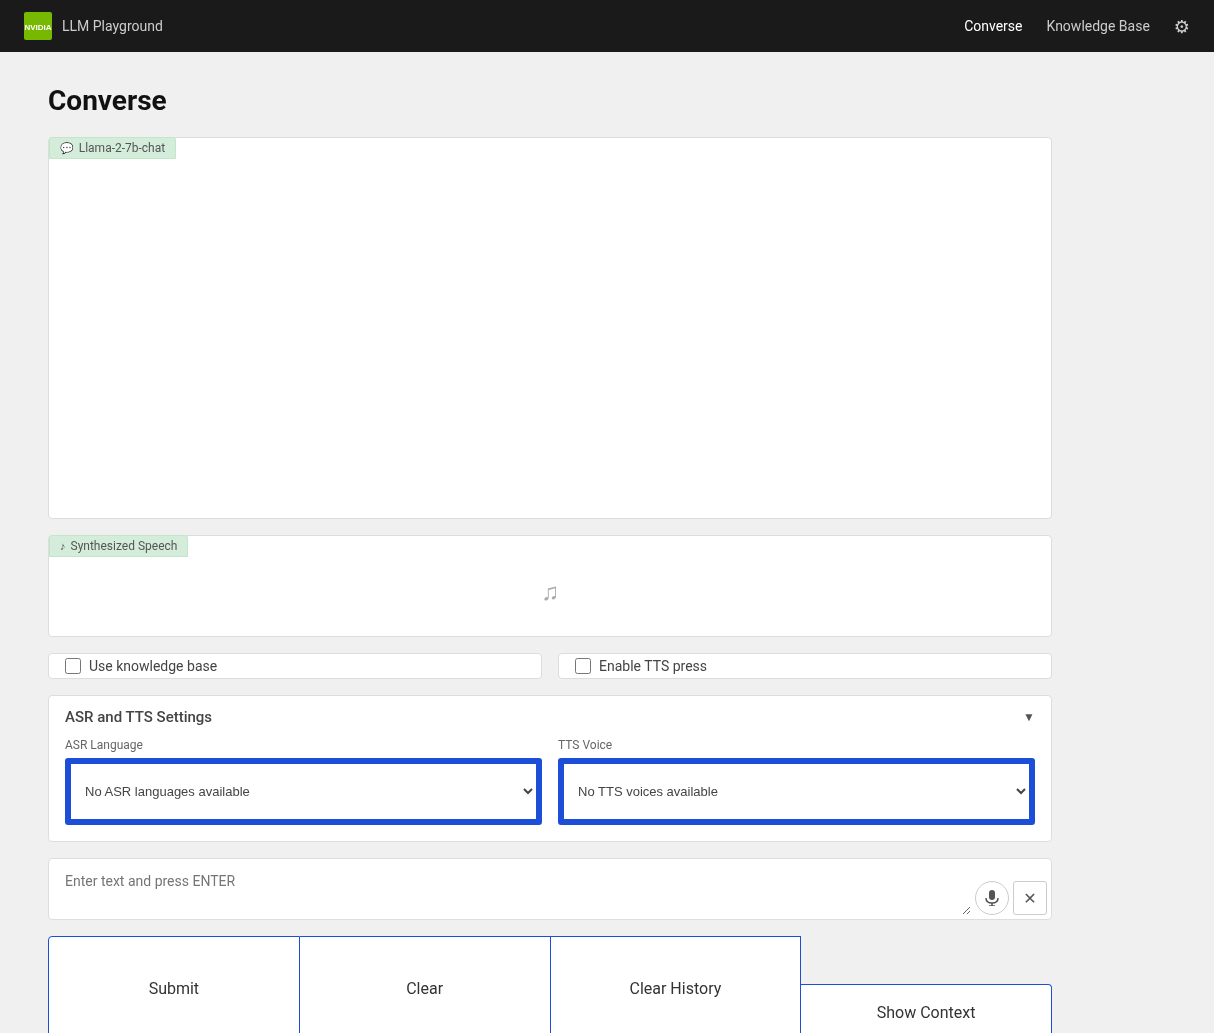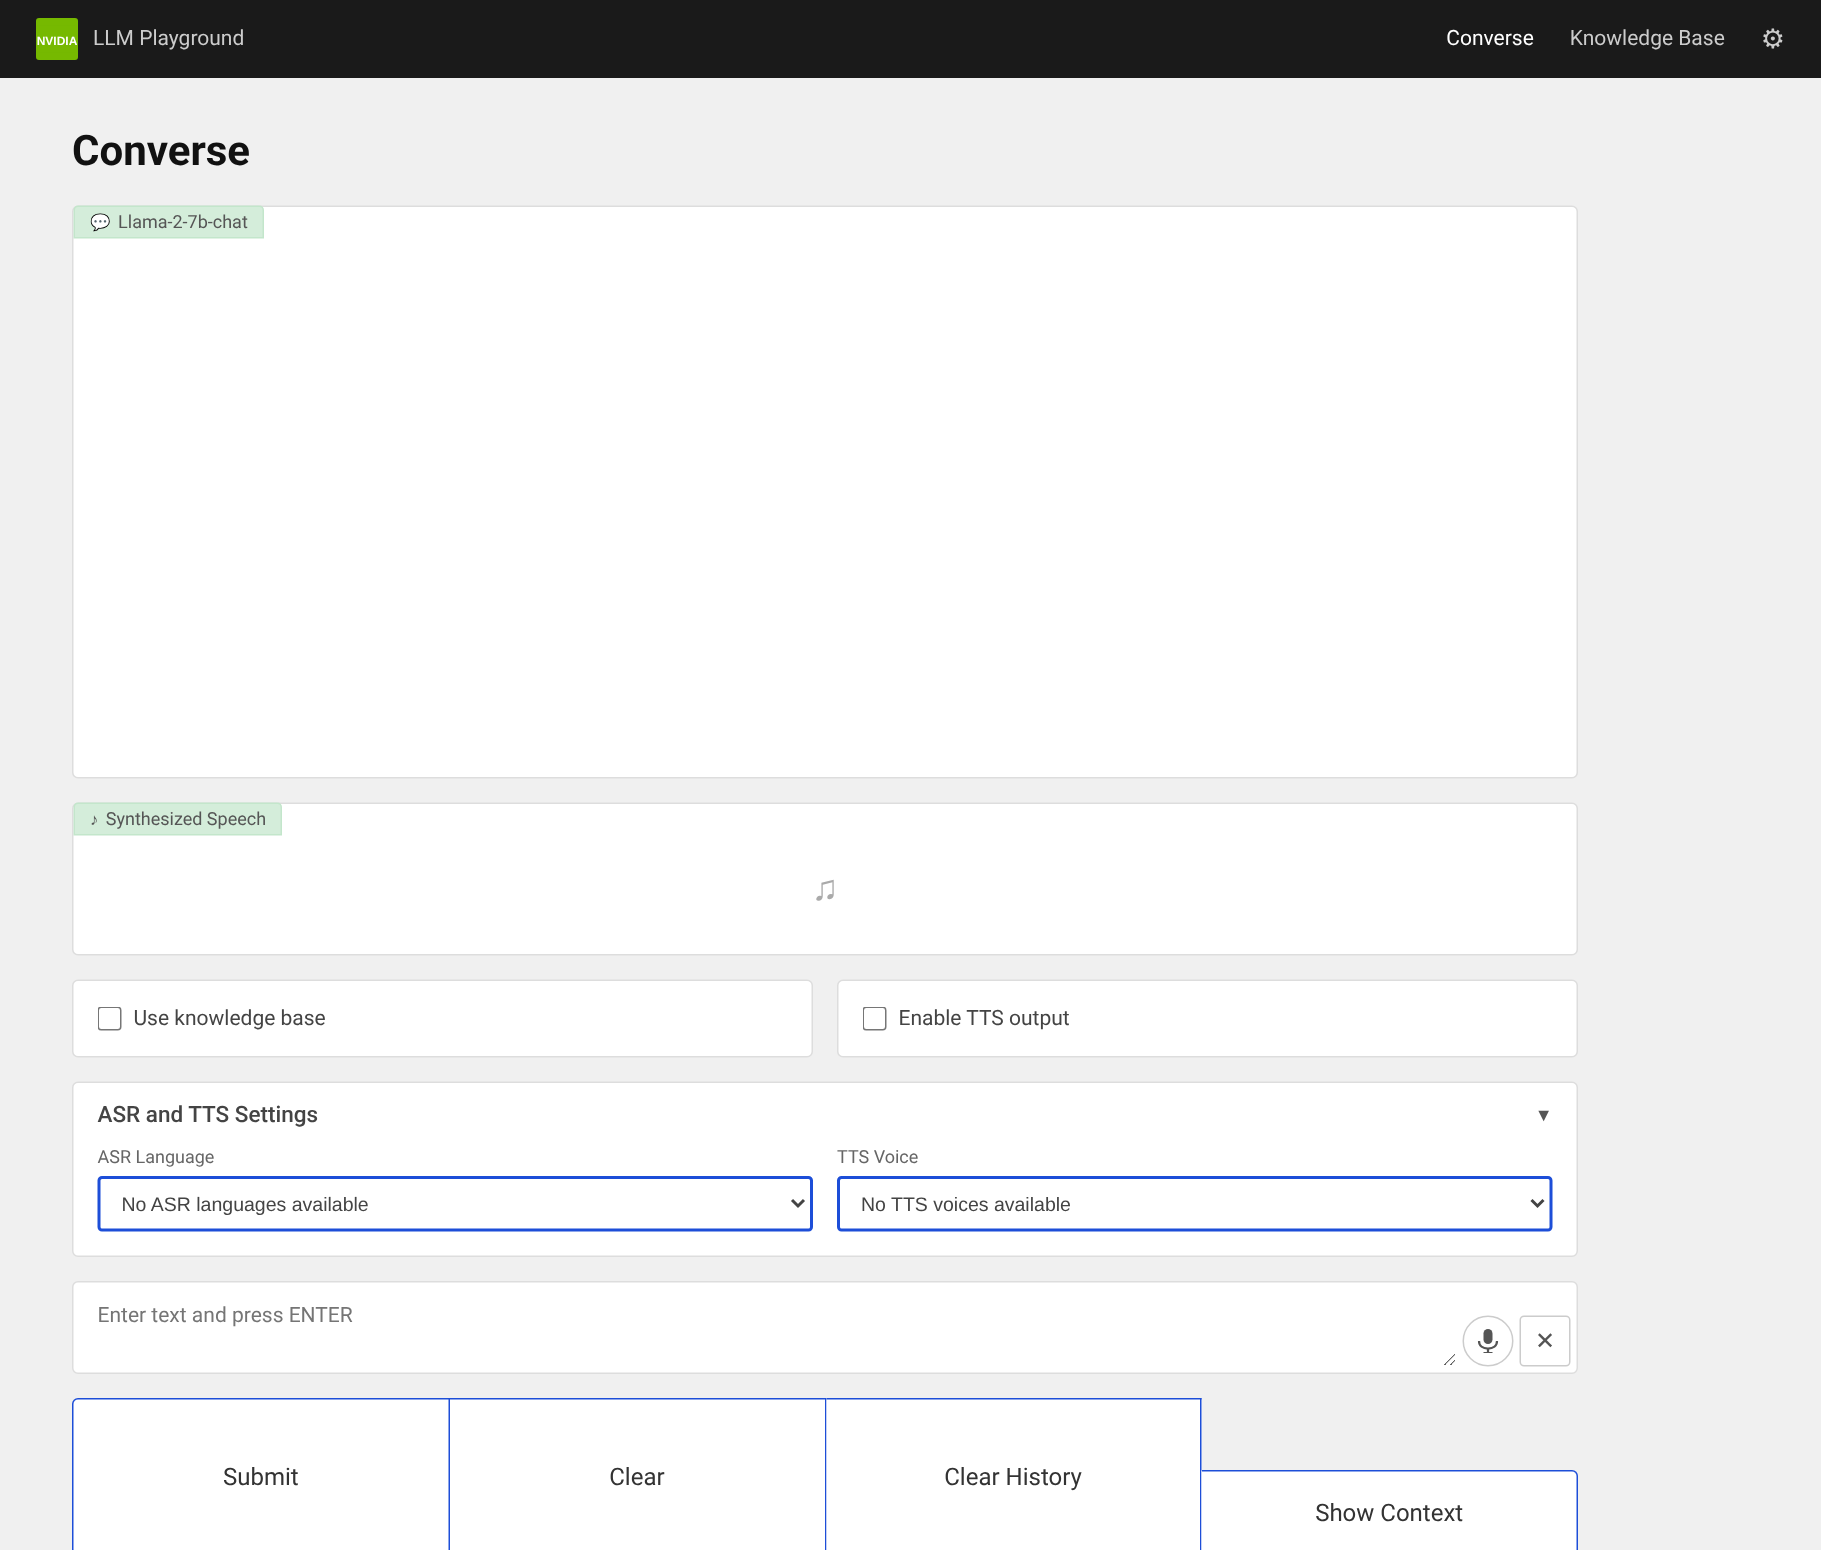--- a/index.html
+++ b/index.html
@@ -127,21 +127,21 @@
     
     .checkbox-row {
       display: flex;
       gap: 16px;
       margin-bottom: 16px;
     }
     .checkbox-panel {
       background: white;
       border: 1px solid #ddd;
       border-radius: 4px;
-      padding: 17px 16px;
+      padding: 4px 16px;
       display: flex;
       align-items: center;
       gap: 8px;
       flex: 1;
     }
     .checkbox-panel input[type="checkbox"] {
       width: 16px;
       height: 16px;
       cursor: pointer;
     }
@@ -182,22 +182,22 @@
     .settings-field {
       flex: 1;
     }
     .field-label {
       font-size: 12px;
       color: #666;
       margin-bottom: 6px;
     }
     .field-select {
       width: 100%;
-      padding: 8px 10px;
-      border: 2px solid #1d4ed8;
+      padding: 19px 10px;
+      border: 6px solid #1d4ed8;
       border-radius: 3px;
       font-size: 13px;
       color: #444;
       background: white;
       cursor: pointer;
       appearance: auto;
     }
 
     
     .input-area {
@@ -318,21 +318,21 @@
     </div>
   </div>
 
   <div class="checkbox-row">
     <div class="checkbox-panel">
       <input type="checkbox" id="knowledge-base-cb" style="">
       <label class="checkbox-label" for="knowledge-base-cb">Use knowledge base</label>
     </div>
     <div class="checkbox-panel">
       <input type="checkbox" id="tts-output-cb" style="">
-      <label class="checkbox-label" for="tts-output-cb">Enable TTS output</label>
+      <label class="checkbox-label" for="tts-output-cb">Enable TTS press</label>
     </div>
   </div>
 
   <div class="settings-panel">
     <div class="settings-header">
       <span class="settings-title">ASR and TTS Settings</span>
       <span class="chevron-icon">▼</span>
     </div>
     <div class="settings-body">
       <div class="settings-field">

